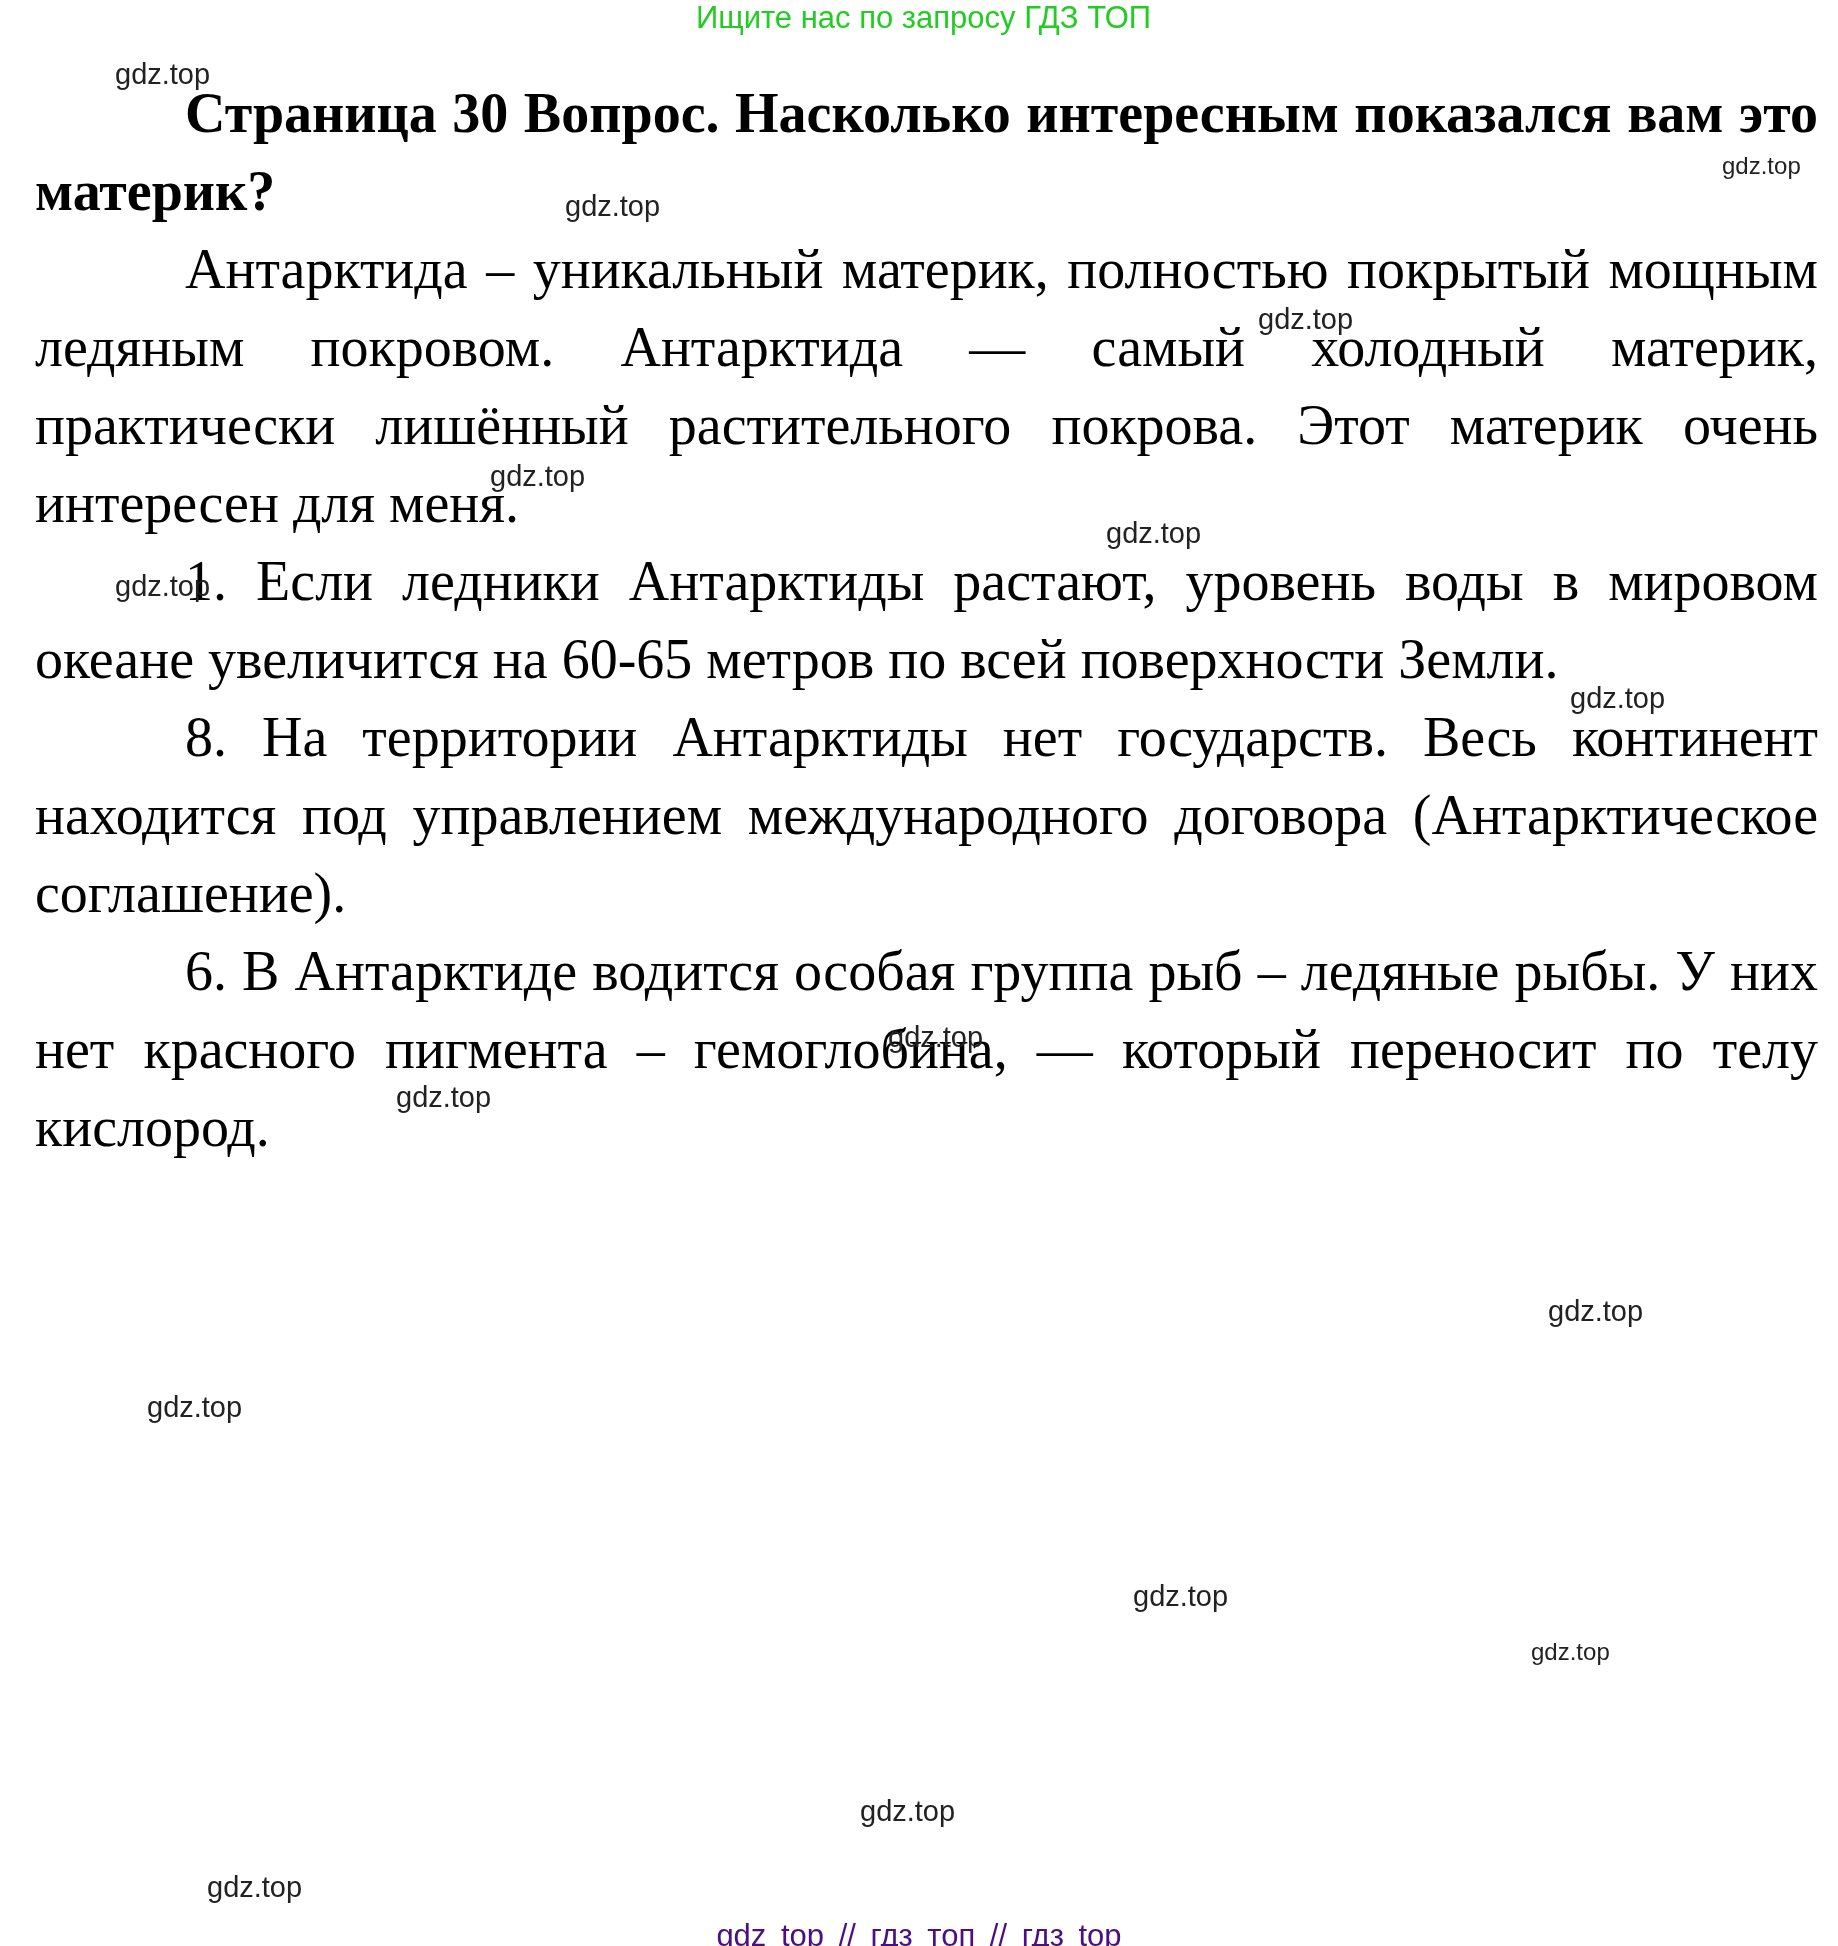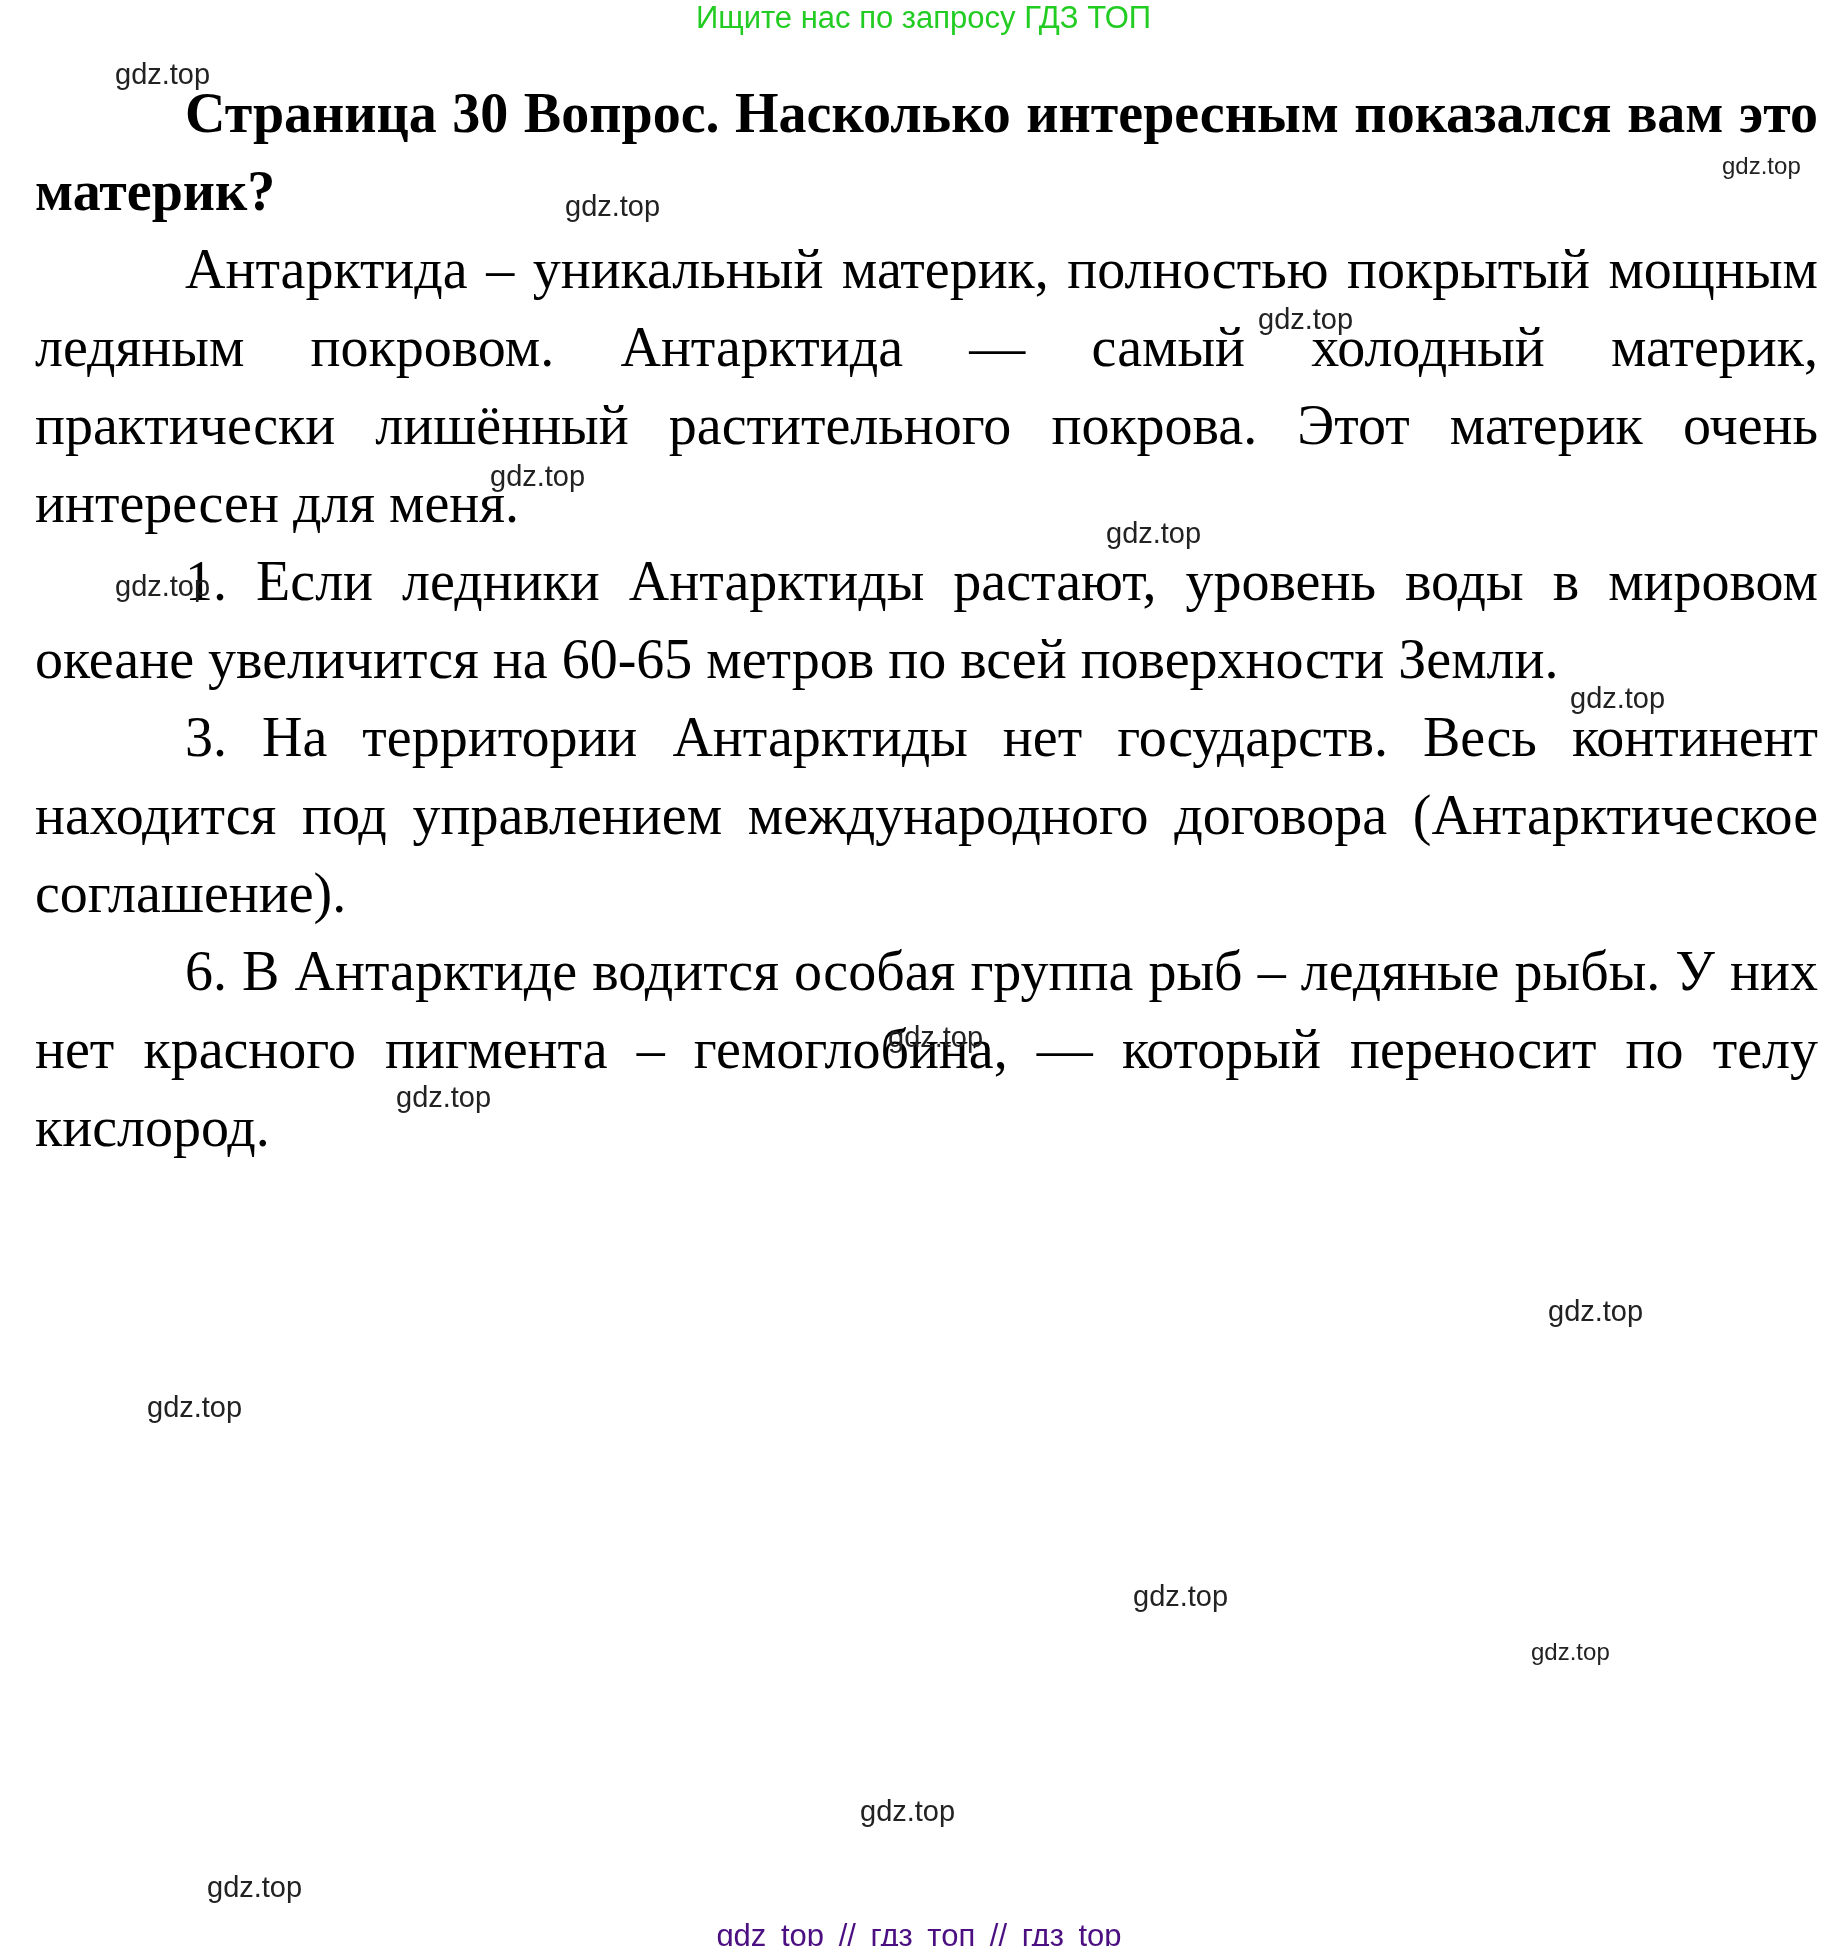--- a/index.html
+++ b/index.html
@@ -32,21 +32,21 @@
 </style>
 </head>
 <body>
 
 <div class="top-banner">Ищите нас по запросу ГДЗ ТОП</div>
 
 <div class="content">
   <p class="title indent">Страница 30 Вопрос. Насколько интересным показался вам это материк?</p>
   <p class="indent">Антарктида – уникальный материк, полностью покрытый мощным ледяным покровом. Антарктида — самый холодный материк, практически лишённый растительного покрова. Этот материк очень интересен для меня.</p>
   <p class="indent">1. Если ледники Антарктиды растают, уровень воды в мировом океане увеличится на 60-65 метров по всей поверхности Земли.</p>
-  <p class="indent">3. На территории Антарктиды нет государств. Весь континент находится под управлением международного договора (Антарктическое соглашение).</p>
+  <p class="indent">8. На территории Антарктиды нет государств. Весь континент находится под управлением международного договора (Антарктическое соглашение).</p>
   <p class="indent">6. В Антарктиде водится особая группа рыб – ледяные рыбы. У них нет красного пигмента – гемоглобина, — который переносит по телу кислород.</p>
 </div>
 
 <div id="watermark-layer">
     <span class="wm" style="left: 115px; top: 58px;">gdz.top</span>
     <span class="wm small" style="left: 1722px; top: 150px;">gdz.top</span>
     <span class="wm" style="left: 565px; top: 190px;">gdz.top</span>
     <span class="wm" style="left: 1258px; top: 303px;">gdz.top</span>
     <span class="wm" style="left: 490px; top: 460px;">gdz.top</span>
     <span class="wm" style="left: 1106px; top: 517px;">gdz.top</span>

